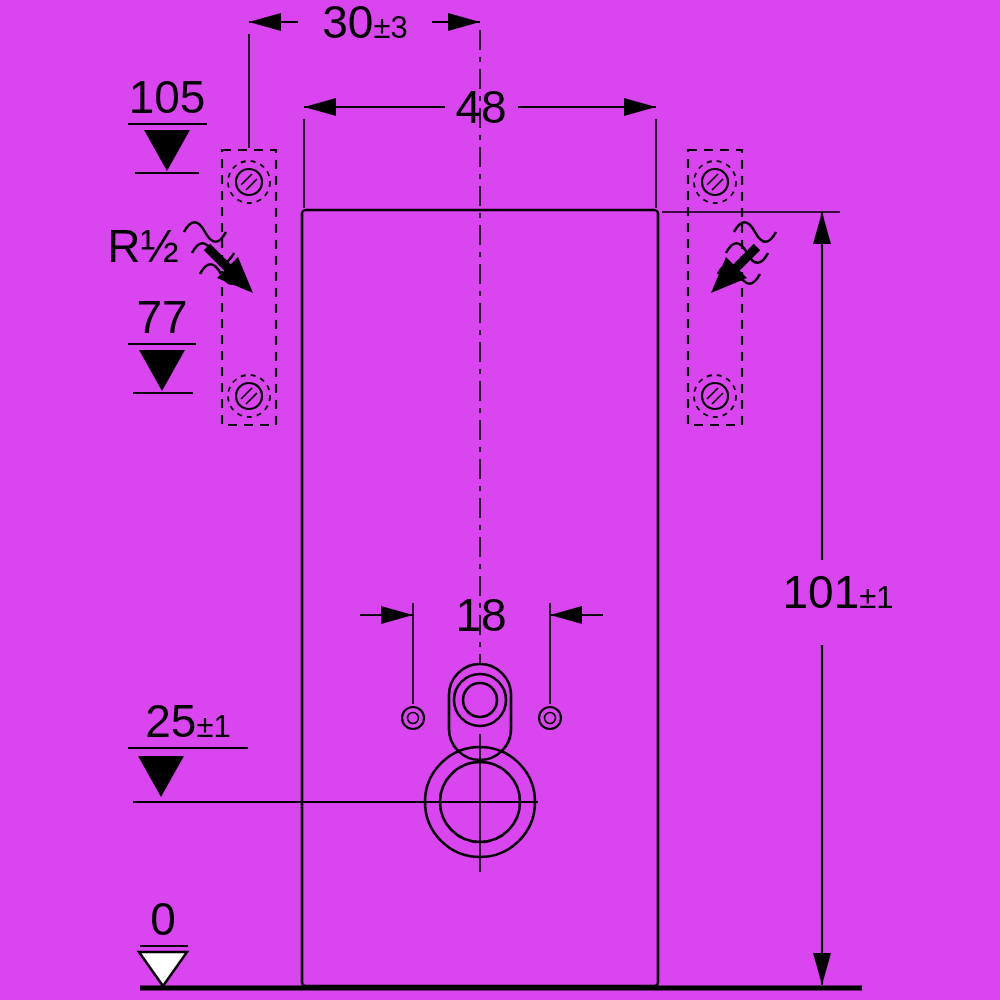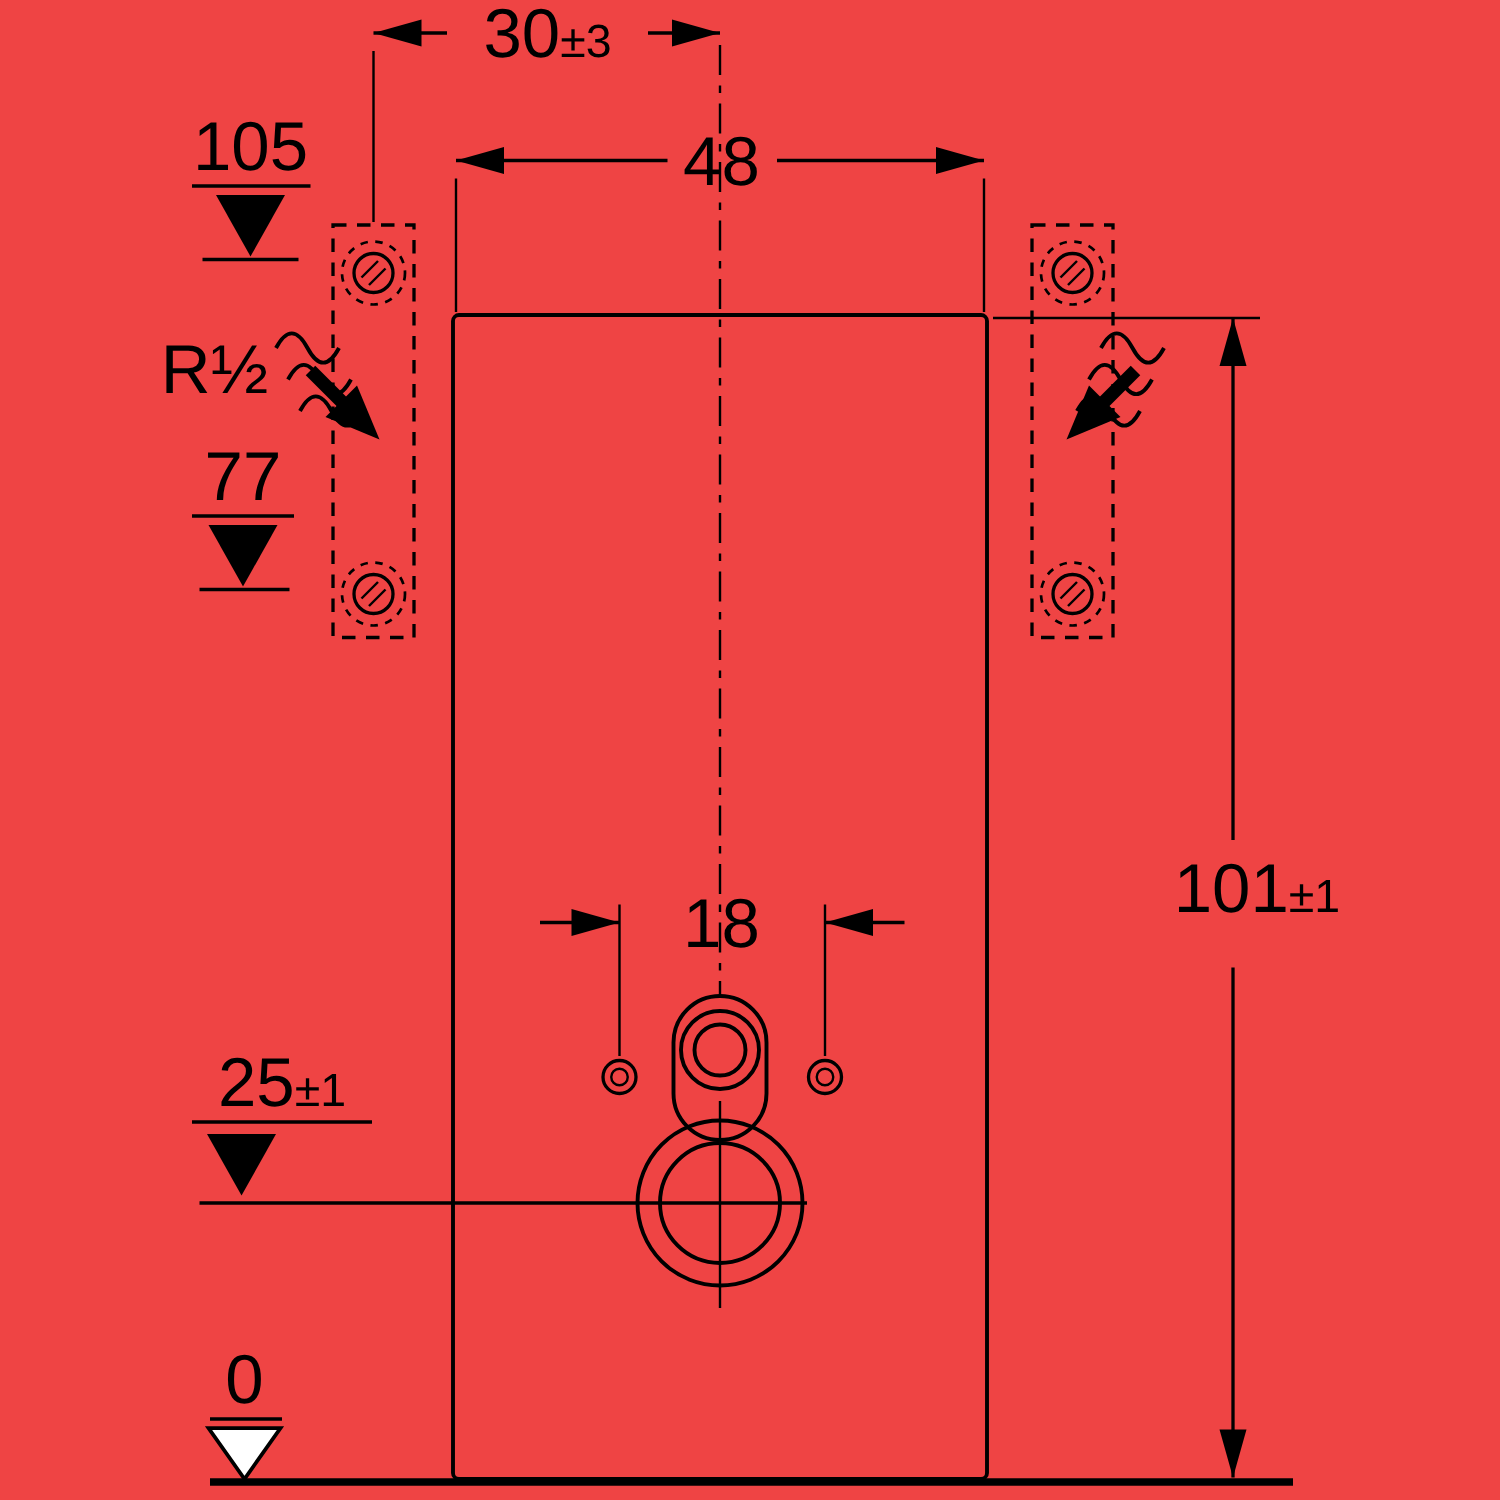--- a/index.html
+++ b/index.html
@@ -1,19 +1,19 @@
 <!DOCTYPE html>
 <html><head>
 <meta charset="utf-8">
 <style>
   html, body { margin: 0; padding: 0; background: #ffffff; }
   .stage {
     width: 1000px; height: 1000px;
     position: relative;
-    background: #ef4444;
+    background: #d946ef;
     font-family: "Liberation Sans", "DejaVu Sans", sans-serif;
   }
   svg { display: block; }
   text {
     font-family: "Liberation Sans", "DejaVu Sans", sans-serif;
     font-size: 46px;
     fill: #000000;
   }
   .tol { font-size: 31px; }
   .ln   { stroke: #000000; stroke-width: 2.2; fill: none; }

